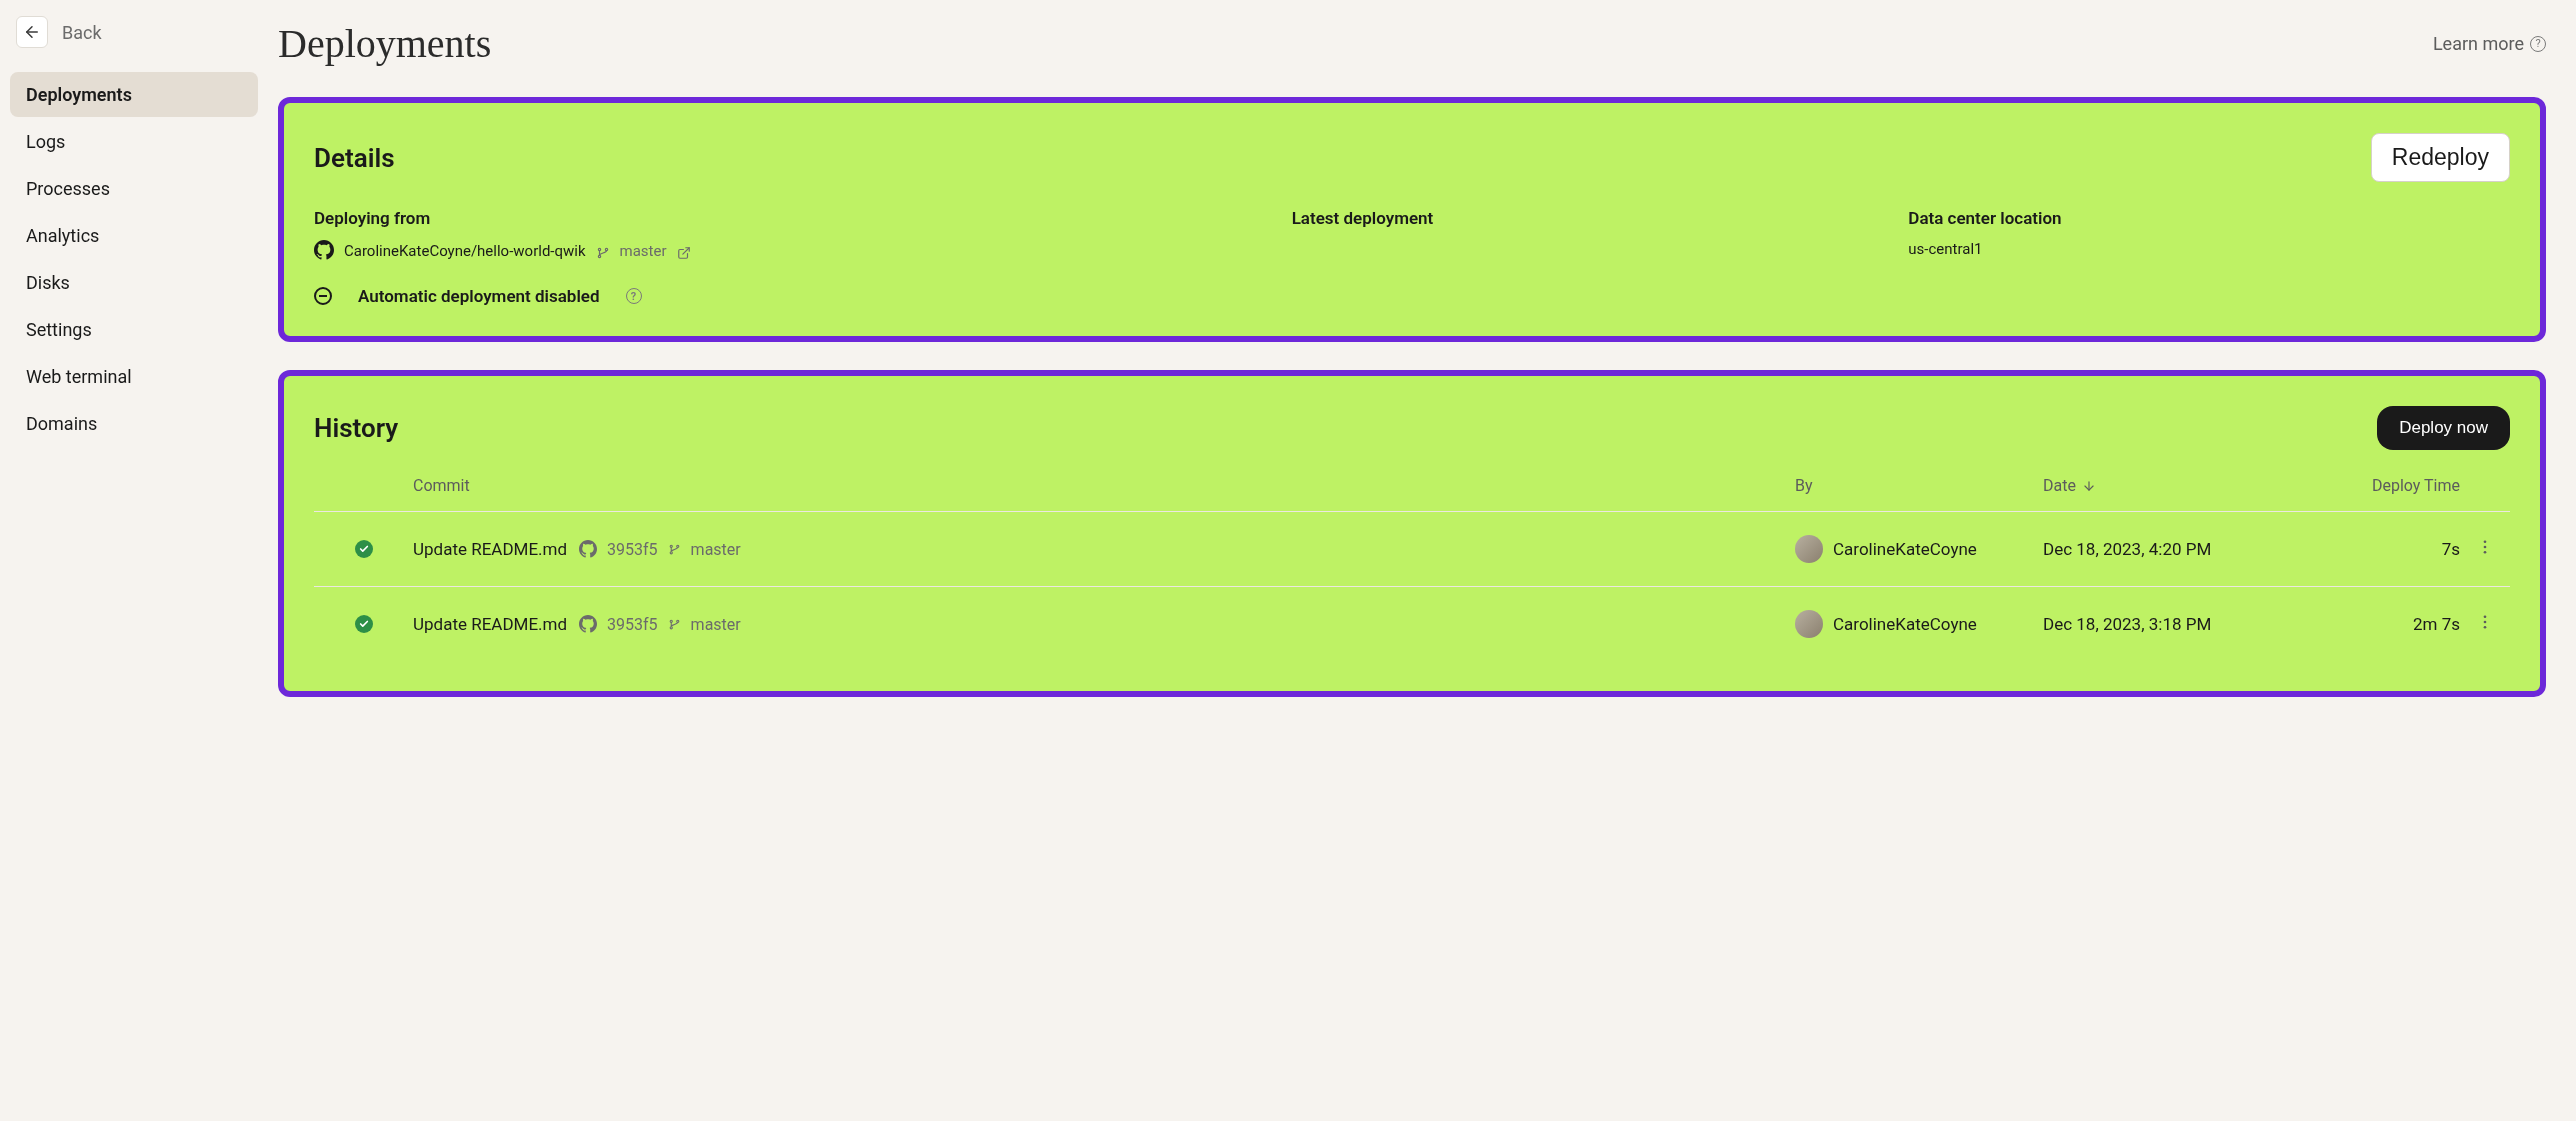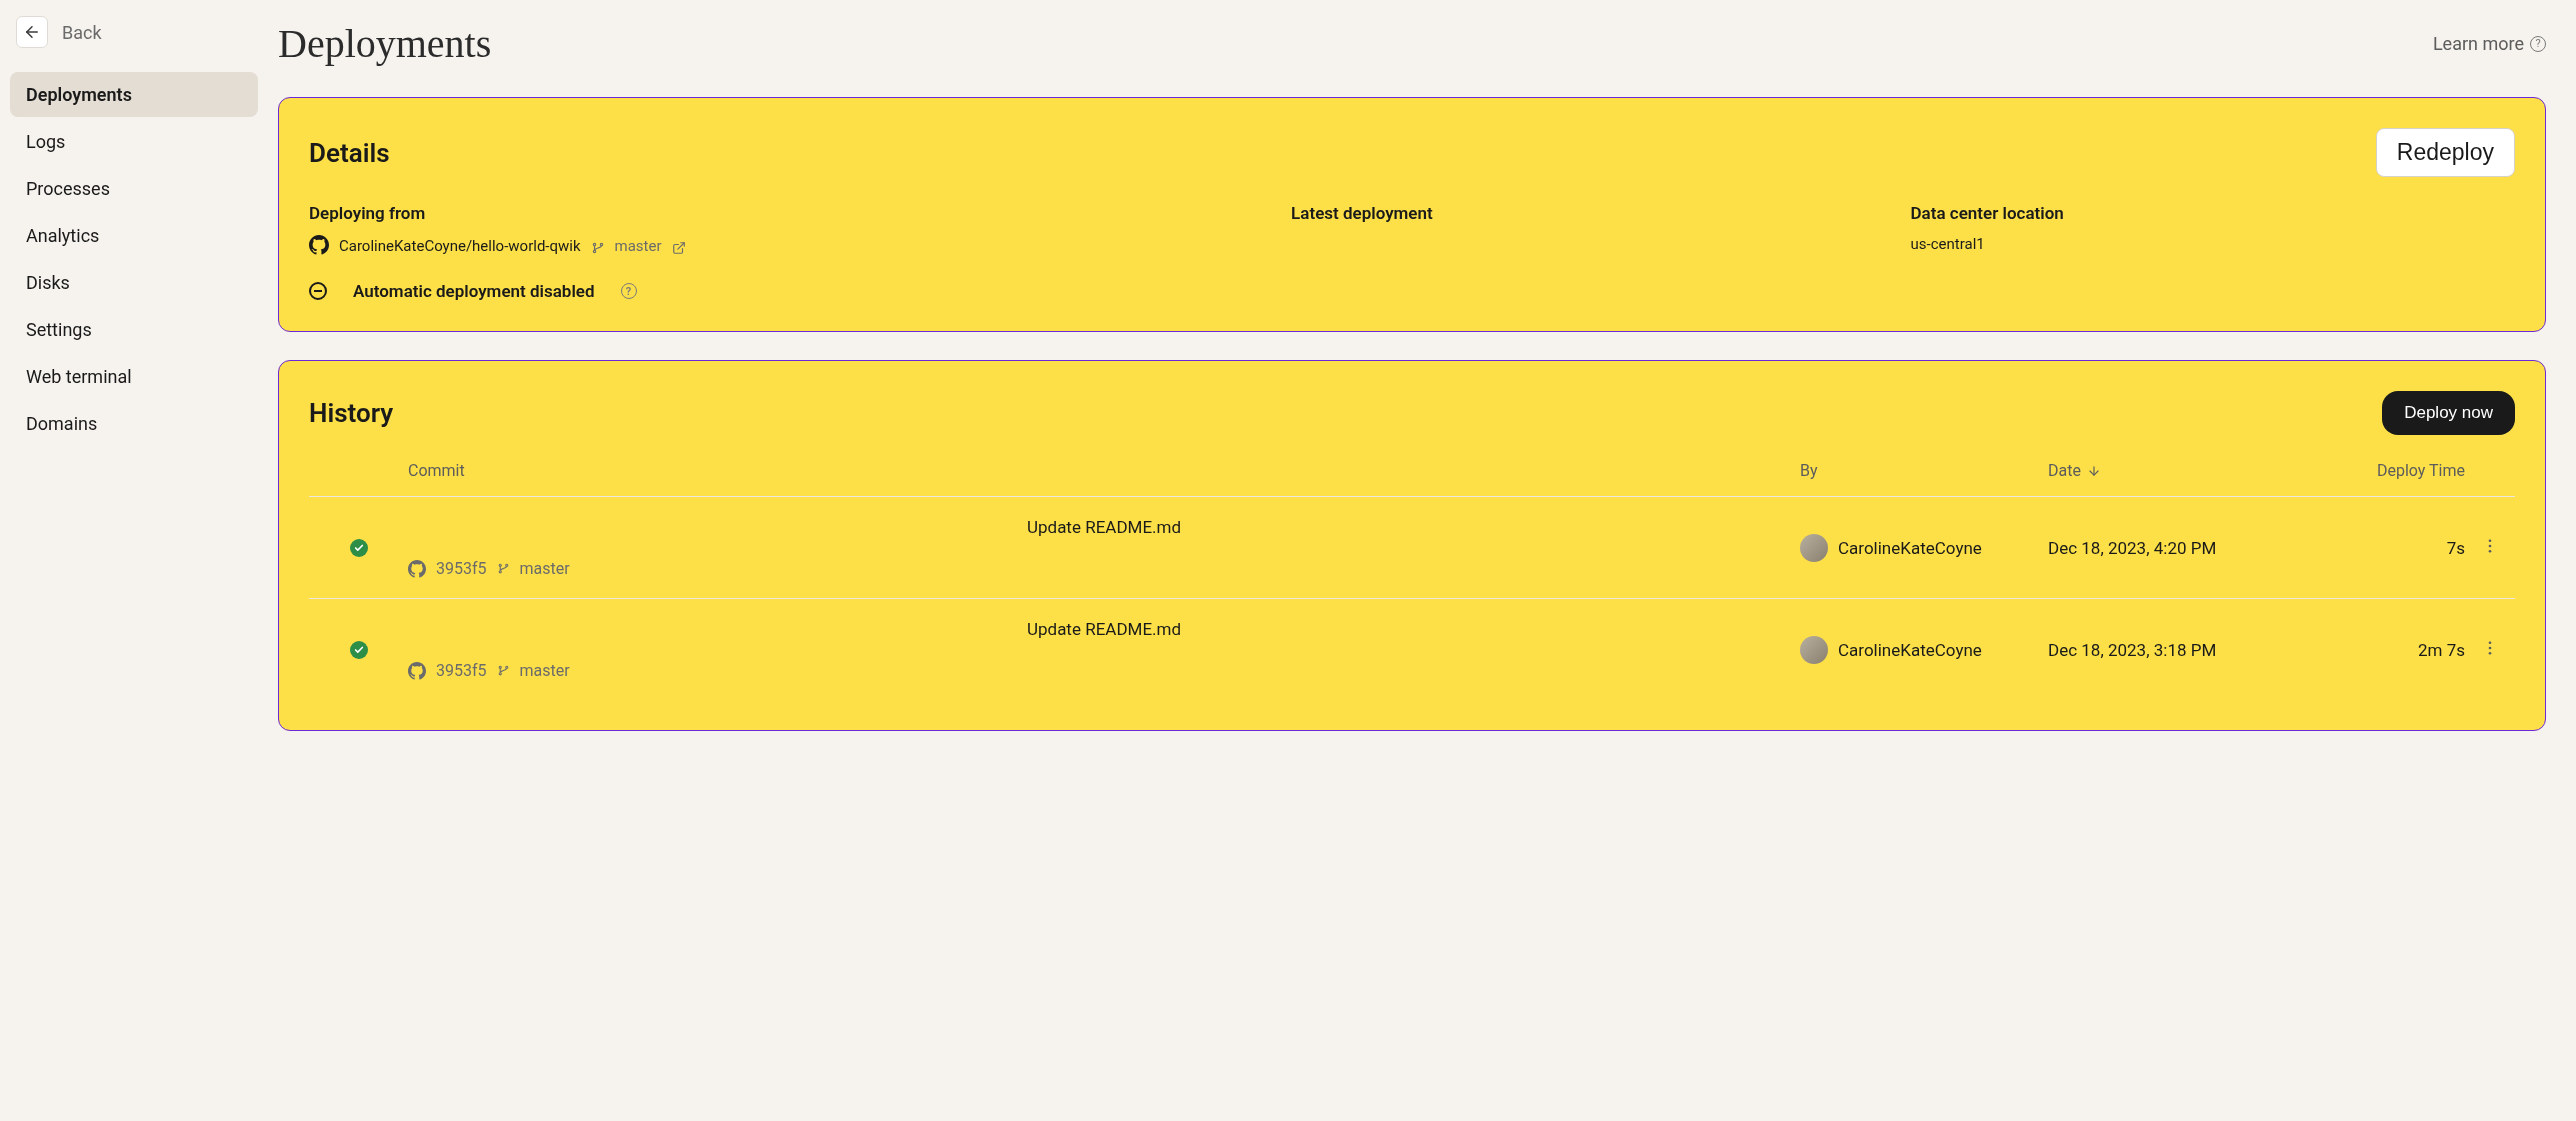--- a/index.html
+++ b/index.html
@@ -92,22 +92,22 @@
     .learn-more {
       display: flex;
       align-items: center;
       gap: 6px;
       color: #5c5c5c;
       font-size: 18px;
       cursor: pointer;
     }
     
     .card {
-      background: #fde047;
-      border: 1px solid #6d28d9;
+      background: #bef264;
+      border: 6px solid #6d28d9;
       border-radius: 12px;
       padding: 30px 30px;
       margin-bottom: 28px;
     }
     
     .card-header {
       display: flex;
       justify-content: space-between;
       align-items: center;
       margin-bottom: 26px;
@@ -202,23 +202,22 @@
       height: 18px;
       background: #2d8f47;
       border-radius: 50%;
       display: flex;
       align-items: center;
       justify-content: center;
     }
     
     .commit-cell {
       display: flex;
-      flex-direction: column;
-      gap: 22px;
-      text-align: center;
+      flex-direction: row;
+      gap: 12px;
     }
     
     .commit-msg {
       font-size: 17px;
     }
     
     .commit-meta {
       display: flex;
       align-items: center;
       gap: 10px;

